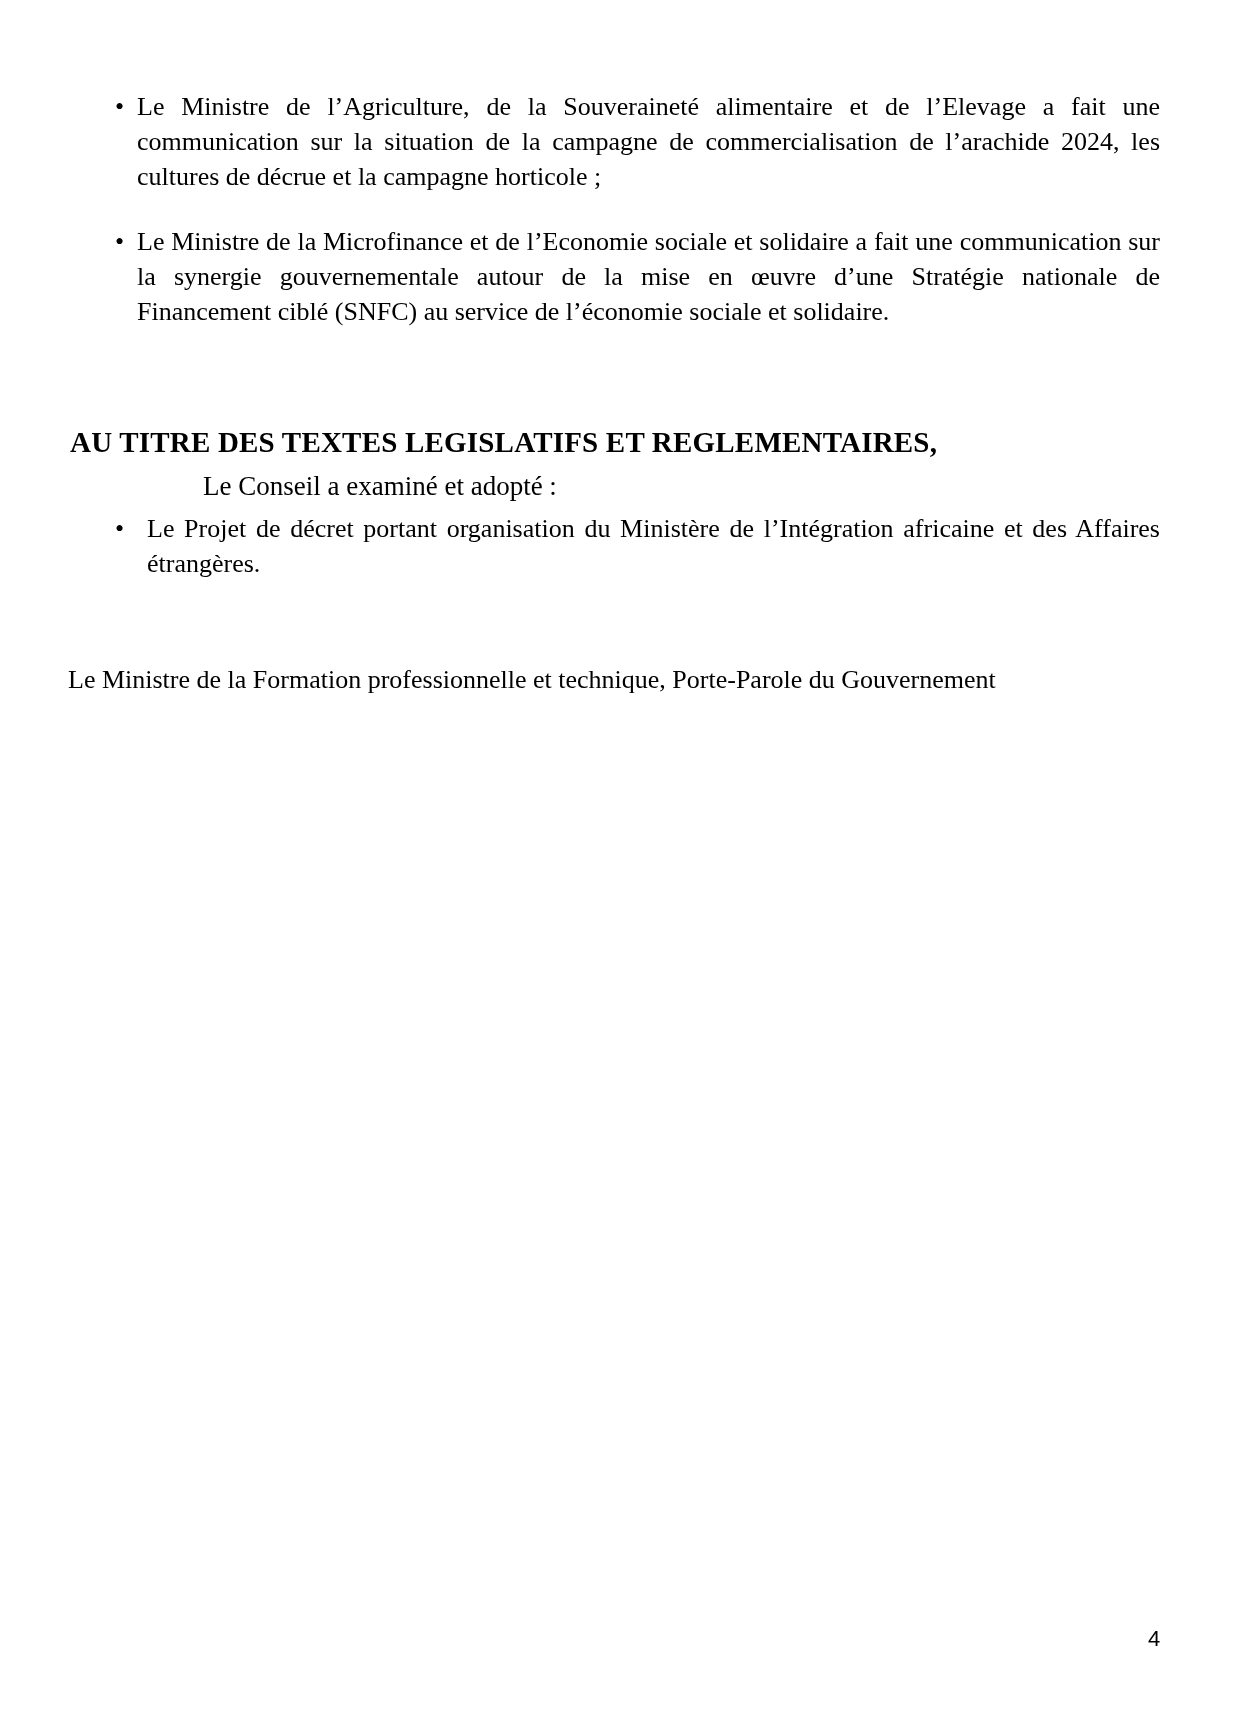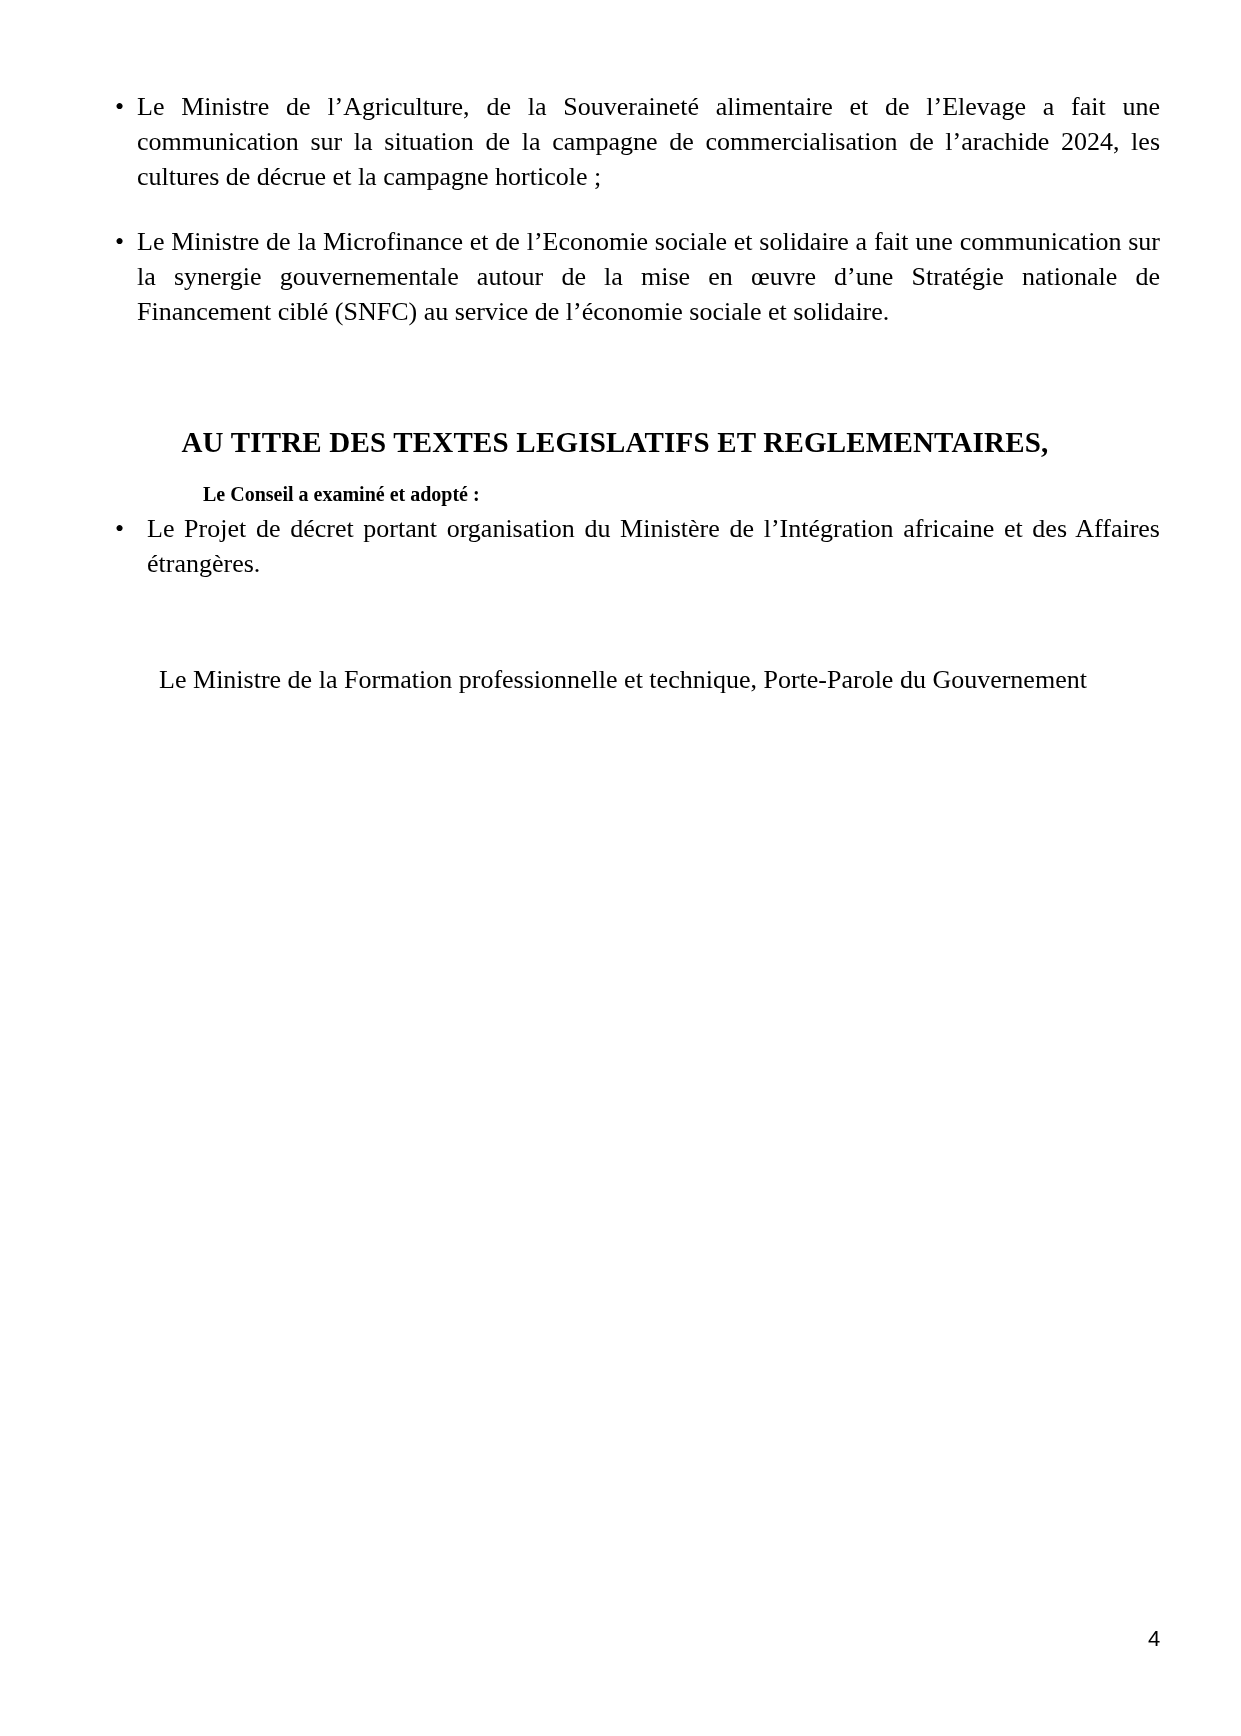--- a/index.html
+++ b/index.html
@@ -9,21 +9,21 @@
   }
   .page {
     position: relative;
     width: 1241px;
     height: 1736px;
     background: #ffffff;
     color: #000000;
     font-family: "Liberation Serif", "DejaVu Serif", serif;
     overflow: hidden;
   }
-  .abs { position: absolute; text-align: center; }
+  .abs { position: absolute; }
 
   
   .bullet-para {
     left: 70px;
     width: 1090px;
     font-size: 26px;
     line-height: 35px;
     text-align: justify;
   }
   .bullet-para .li-body {
@@ -49,25 +49,24 @@
     font-size: 29px;
     line-height: 35px;
     font-weight: bold;
     letter-spacing: 0.2px;
     white-space: nowrap;
   }
 
   .conseil-line {
     left: 203px;
     top: 469px;
-    font-size: 20px;
+    font-size: 27px;
     line-height: 35px;
-    font-weight: bold;
+    font-weight: normal;
     white-space: nowrap;
-    margin-top: 8px;
   }
 
   .sig-title {
     left: 68px;
     top: 646px;
     width: 1110px;
     font-size: 26px;
     line-height: 35px;
     white-space: nowrap;
     margin-top: 16px;

